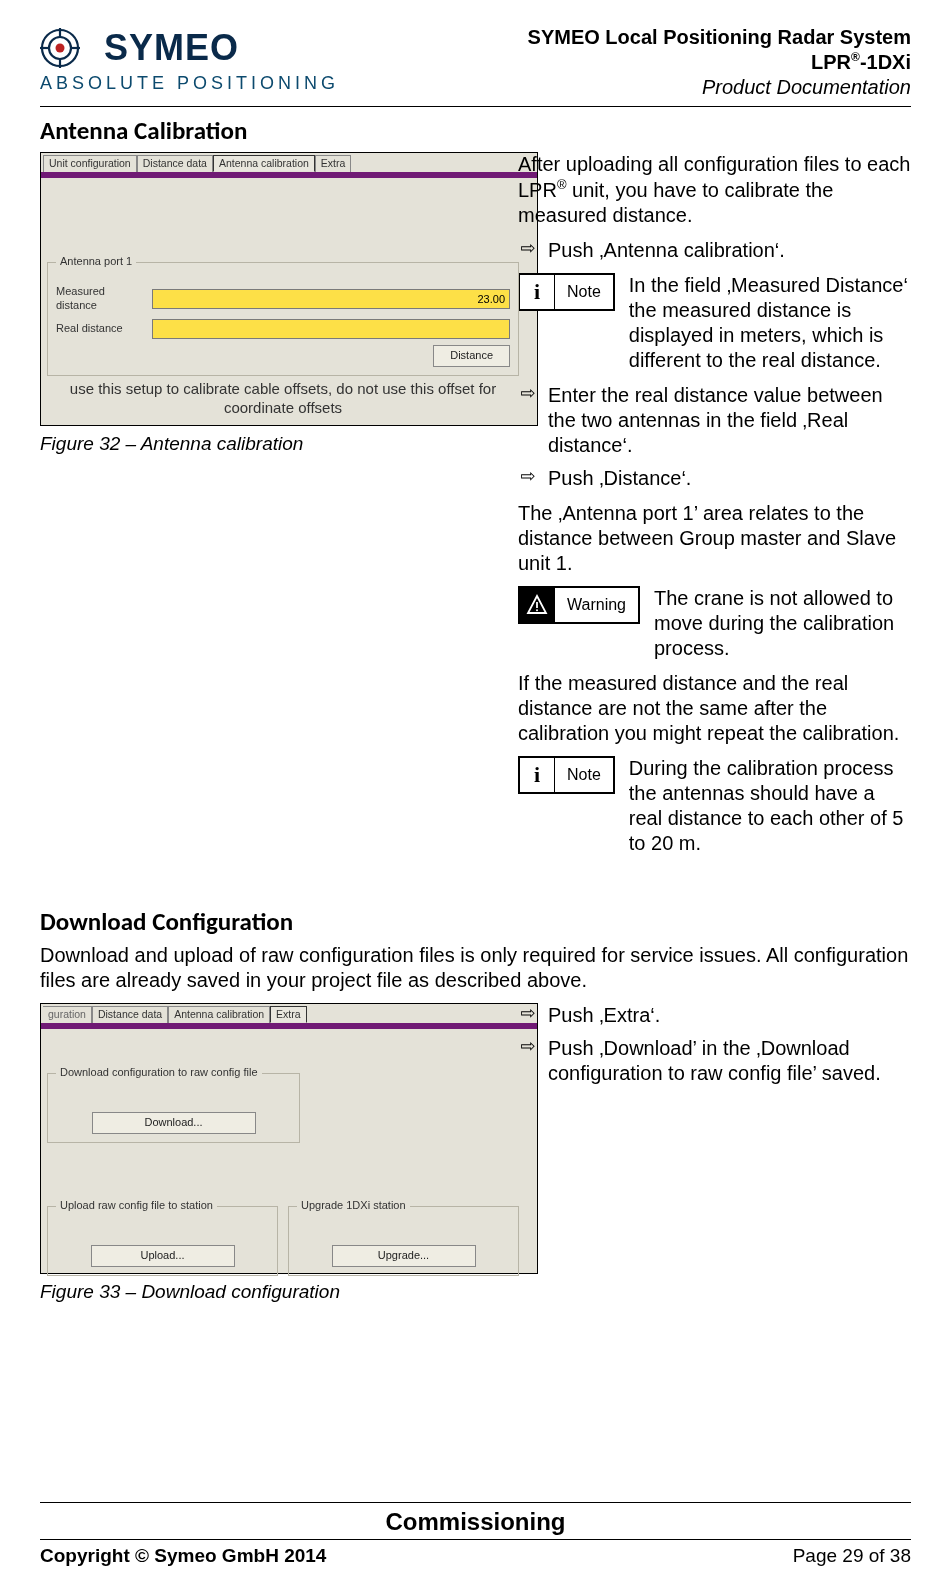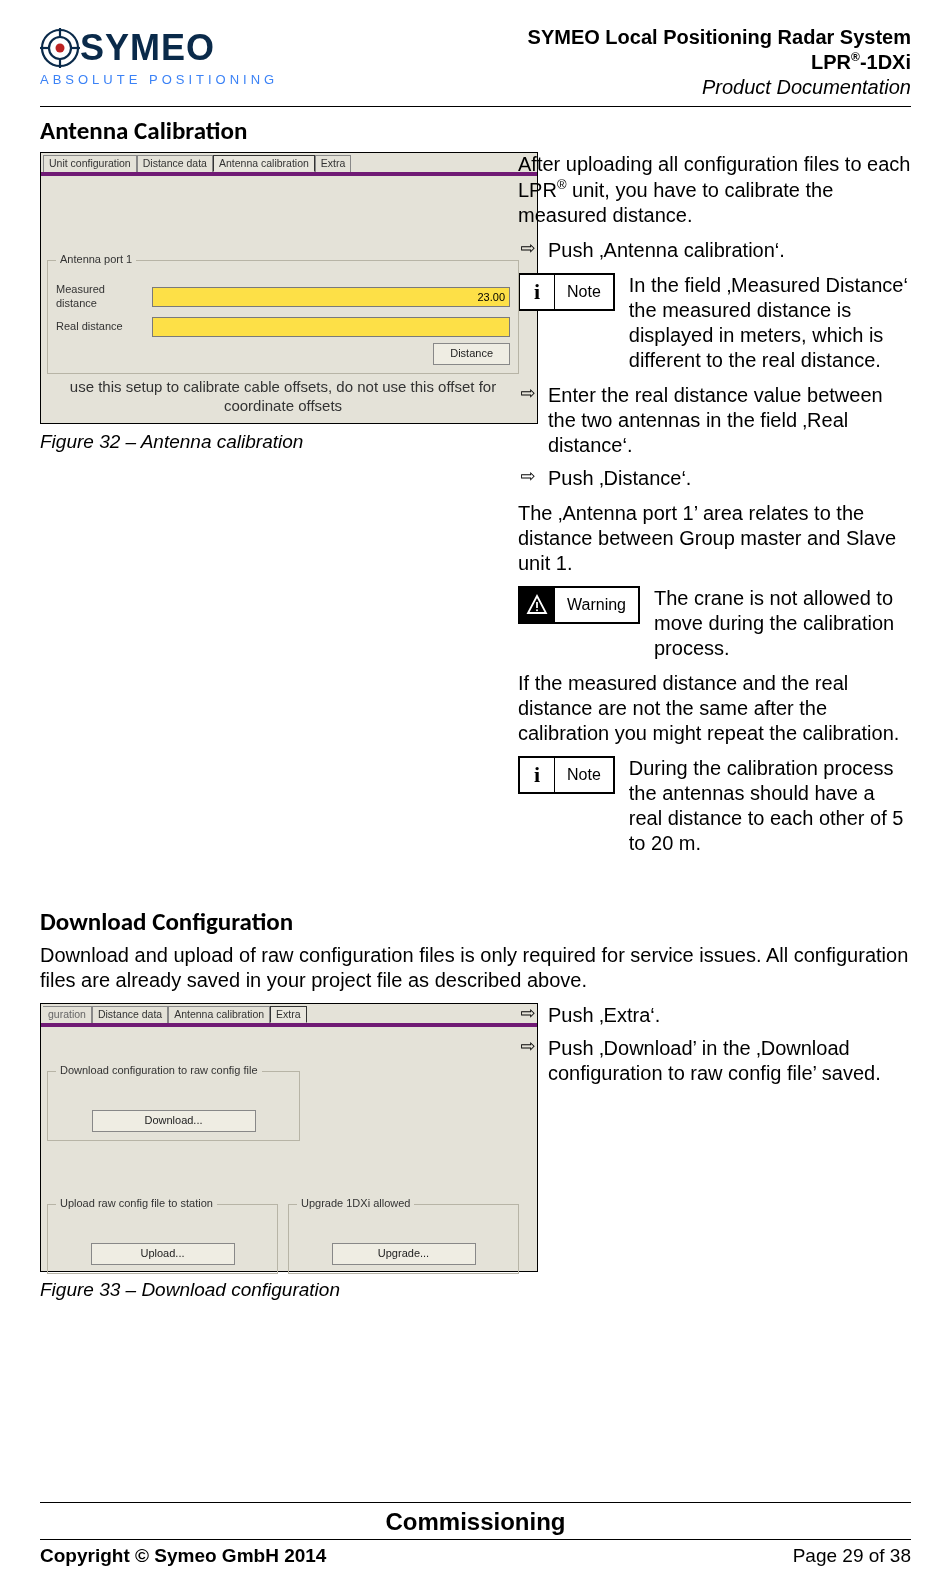--- a/index.html
+++ b/index.html
@@ -18,36 +18,36 @@
   }
   .header {
     display: flex;
     justify-content: space-between;
     align-items: flex-start;
     border-bottom: 1px solid #000;
     padding-bottom: 6px;
     margin-bottom: 8px;
   }
   .logo-block { display: flex; flex-direction: column; }
-  .logo-row { display: flex; align-items: center; gap: 0; }
+  .logo-row { display: flex; align-items: center; gap: 24px; }
   .logo-target {
     width: 40px; height: 40px;
     display: flex; align-items: center; justify-content: center;
   }
   .logo-text {
     font-family: Arial, Helvetica, sans-serif;
     font-weight: 700;
     font-size: 36px;
     color: #0a2a4a;
     letter-spacing: 1px;
   }
   .logo-sub {
-    font-size: 13px;
+    font-size: 18px;
     letter-spacing: 4px;
-    color: #3b82f6;
+    color: #0c4a6e;
     margin-top: 2px;
   }
   .header-right { text-align: right; font-size: 20px; line-height: 1.25; }
   .header-right .bold { font-weight: 700; }
   .header-right sup { font-size: 12px; }
 
   h2.section {
     font-family: 'Segoe UI', Calibri, Arial, sans-serif;
     font-weight: 700;
     font-size: 25px;
@@ -82,21 +82,21 @@
   .tab.active {
     background: #e9e7de;
     border: 1px solid #333;
     border-bottom: 1px solid #e4e2d8;
     position: relative;
     z-index: 2;
     font-weight: 400;
   }
   .tab.trunc { color:#666; border-left:none; }
   .panel-body {
-    border-top: 4px solid #701a75;
+    border-top: 6px solid #701a75;
     padding: 6px 18px 8px 6px;
   }
   .groupbox {
     border: 1px solid #b7b4a6;
     margin-top: 8px;
     padding: 22px 8px 8px 8px;
     position: relative;
   }
   .groupbox .legend {
     position: absolute;
@@ -340,21 +340,21 @@
         </div>
         <div style="height:55px;"></div>
         <div style="display:flex; gap:10px;">
           <div class="groupbox" style="flex:1;">
             <span class="legend">Upload raw config file to station</span>
             <div class="btn-center">
                 <span class="btn-win" style="width:110px;">Upload...</span>
               </div>
           </div>
           <div class="groupbox" style="flex:1;">
-            <span class="legend">Upgrade 1DXi allowed</span>
+            <span class="legend">Upgrade 1DXi station</span>
             <div class="btn-center">
                 <span class="btn-win" style="width:110px;">Upgrade...</span>
               </div>
           </div>
         </div>
       </div>
     </div>
     <div class="caption">Figure 33 – Download configuration</div>
   </div>
 

